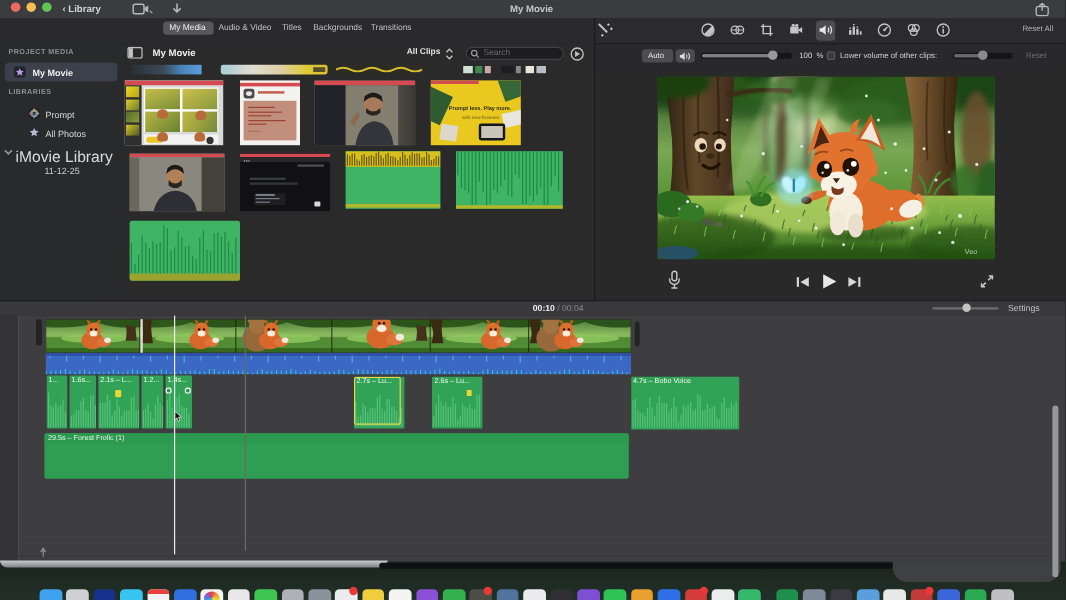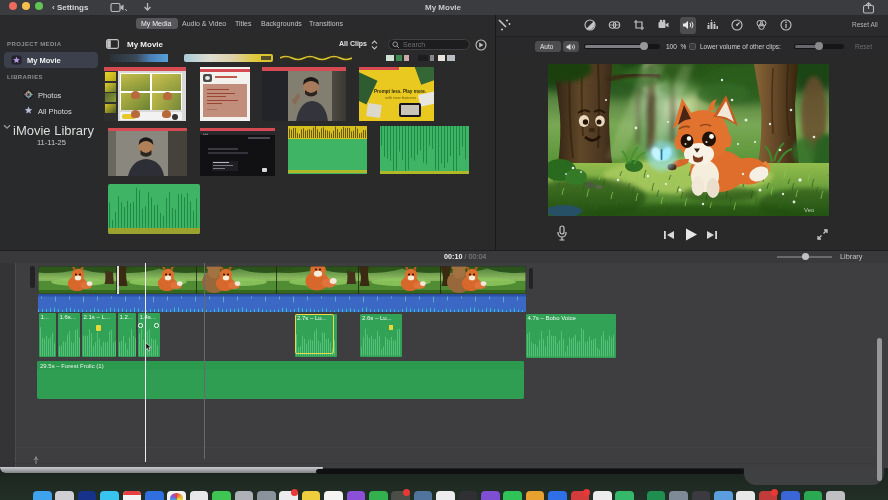--- a/index.html
+++ b/index.html
@@ -7,21 +7,21 @@
 .txt{white-space:nowrap}
 </style></head><body>
 <div id="s">
 <div class="a" style="left:0;top:440px;width:888px;height:60px;background:linear-gradient(180deg,#141a15,#223027)"></div>
     <div class="a" style="left:744px;top:250px;width:140px;height:235px;background:#3f4042;border-radius:0 0 12px 12px"></div>
     <div class="a" style="left:0;top:0;width:888px;height:468px;background:#2a2a2b;border-radius:0 0 9px 9px"></div>
     <div class="a" style="left:0;top:0;width:888px;height:15px;background:#3a3c3f"></div>
     <div class="a" style="left:9px;top:1.5px;width:8px;height:8px;border-radius:50%;background:#ec6a5e"></div>
     <div class="a" style="left:22px;top:1.5px;width:8px;height:8px;border-radius:50%;background:#f5bf4f"></div>
     <div class="a" style="left:35px;top:1.5px;width:8px;height:8px;border-radius:50%;background:#61c554"></div>
-    <div class="a txt" style="left:52px;top:2.5px;font-size:8px;font-weight:bold;color:#d6d6d6">‹ Settings</div>
+    <div class="a txt" style="left:52px;top:2.5px;font-size:8px;font-weight:bold;color:#d6d6d6">‹ Library</div>
     <svg class="a" style="left:110px;top:2px" width="18" height="11" viewBox="0 0 18 11">
       <rect x="1" y="1.5" width="9" height="8" rx="1.5" fill="none" stroke="#b9b9b9" stroke-width="1.2"></rect>
       <path d="M10.5 4.5l3-2v6l-3-2z" fill="#b9b9b9"></path>
       <path d="M15 7l2 2" stroke="#b9b9b9" stroke-width="1"></path>
     </svg>
     <svg class="a" style="left:142px;top:2px" width="11" height="11" viewBox="0 0 11 11">
       <path d="M5.5 1v6M2.5 5l3 3 3-3" stroke="#b9b9b9" stroke-width="1.3" fill="none"></path>
     </svg>
     <div class="a txt" style="left:425px;top:2.5px;font-size:8px;font-weight:bold;color:#c9c9c9">My Movie</div>
     <svg class="a" style="left:862px;top:1.5px" width="13" height="12" viewBox="0 0 13 12">
@@ -50,31 +50,31 @@
         <ellipse cx="5.5" cy="3" rx="1" ry="1.8" fill="#b8a88a"></ellipse>
         <ellipse cx="5.5" cy="8" rx="1" ry="1.8" fill="#8a88b8"></ellipse>
         <ellipse cx="3" cy="5.5" rx="1.8" ry="1" fill="#b88a8a"></ellipse>
         <ellipse cx="8" cy="5.5" rx="1.8" ry="1" fill="#8ab0b8"></ellipse>
         <ellipse cx="3.8" cy="3.8" rx="1.5" ry=".9" transform="rotate(-45 3.8 3.8)" fill="#b8a08a"></ellipse>
         <ellipse cx="7.2" cy="7.2" rx="1.5" ry=".9" transform="rotate(-45 7.2 7.2)" fill="#8ab89a"></ellipse>
         <ellipse cx="7.2" cy="3.8" rx="1.5" ry=".9" transform="rotate(45 7.2 3.8)" fill="#a8b88a"></ellipse>
         <ellipse cx="3.8" cy="7.2" rx="1.5" ry=".9" transform="rotate(45 3.8 7.2)" fill="#8a9ab8"></ellipse>
       </g>
     </svg>
-    <div class="a txt" style="left:38px;top:90.5px;font-size:7.5px;color:#dcdcdc">Photos</div>
+    <div class="a txt" style="left:38px;top:90.5px;font-size:7.5px;color:#dcdcdc">Prompt</div>
     <svg class="a" style="left:23px;top:105px" width="11" height="11" viewBox="0 0 11 11">
       <rect x="0.5" y="0.5" width="10" height="10" rx="2.2" fill="#2a2a33"></rect>
       <path d="M5.5 1.6l1.1 2.4 2.6.3-2 1.7.6 2.6-2.3-1.4-2.3 1.4.6-2.6-2-1.7 2.6-.3z" fill="#b8bcd0"></path>
     </svg>
     <div class="a txt" style="left:38px;top:106.5px;font-size:7.5px;color:#dcdcdc">All Photos</div>
     <svg class="a" style="left:3px;top:124px" width="8" height="6" viewBox="0 0 8 6">
       <path d="M1 1.2l3 3 3-3" stroke="#9a9a9a" stroke-width="1.3" fill="none"></path>
     </svg>
     <div class="a txt" style="left:13px;top:123px;font-size:13px;color:#dcdcdc">iMovie Library</div>
-    <div class="a txt" style="left:37px;top:137.5px;font-size:7.5px;color:#cccccc">11-11-25</div>
+    <div class="a txt" style="left:37px;top:137.5px;font-size:7.5px;color:#cccccc">11-12-25</div>
     <svg class="a" style="left:106px;top:39px" width="13" height="10" viewBox="0 0 13 10">
       <rect x="0.6" y="0.6" width="11.8" height="8.8" rx="1.6" fill="none" stroke="#c2c2c2" stroke-width="1.1"></rect>
       <rect x="1.2" y="1.2" width="3.6" height="7.6" fill="#c2c2c2"></rect>
     </svg>
     <div class="a txt" style="left:127px;top:39.5px;font-size:8px;font-weight:bold;color:#f0f0f0">My Movie</div>
     <div class="a txt" style="left:339px;top:40px;font-size:7px;font-weight:bold;color:#e2e2e2">All Clips</div>
     <svg class="a" style="left:371px;top:39.5px" width="7" height="10" viewBox="0 0 7 10">
       <path d="M1 3.6L3.5 1 6 3.6M1 6.4L3.5 9 6 6.4" stroke="#c2c2c2" stroke-width="1.1" fill="none"></path>
     </svg>
     <div class="a" style="left:388px;top:38.5px;width:82px;height:11.5px;background:#1d1d1f;border:1px solid #414144;border-radius:6px"></div>
@@ -616,21 +616,21 @@
       <path d="M1 1v8l7-4z" fill="#d8d8d8"></path>
     </svg>
     <svg class="a" style="left:816px;top:228px" width="13" height="13" viewBox="0 0 13 13">
       <path d="M8 2h3v3M5 11H2V8" stroke="#c8c8c8" stroke-width="1.3" fill="none"></path>
       <path d="M11 2L7.5 5.5M2 11l3.5-3.5" stroke="#c8c8c8" stroke-width="1.3"></path>
     </svg>
     <div class="a" style="left:0;top:250px;width:888px;height:13px;background:#39393b;border-top:1px solid #1e1e20"></div>
     <div class="a txt" style="left:444px;top:252px;font-size:7.2px;font-weight:bold;color:#f0f0f0">00:10 <span style="color:#8a8a8a;font-weight:normal">/ 00:04</span></div>
     <div class="a" style="left:777px;top:256px;width:55px;height:1.5px;background:#6a6a6e"></div>
     <div class="a" style="left:802px;top:253px;width:7px;height:7px;background:#c2c2c2;border-radius:50%"></div>
-    <div class="a txt" style="left:840px;top:252px;font-size:7.3px;color:#c2c2c2">Library</div>
+    <div class="a txt" style="left:840px;top:252px;font-size:7.3px;color:#c2c2c2">Settings</div>
     <div class="a" style="left:0;top:263px;width:888px;height:205px;background:#3e3e41"></div>
     <div class="a" style="left:0;top:263px;width:15px;height:205px;background:#343437"></div>
     <div class="a" style="left:15px;top:263px;width:1px;height:205px;background:#4c4c4f"></div>
     <div class="a" style="left:15px;top:447px;width:860px;height:1px;background:#46464a;opacity:.7"></div>
     <div class="a" style="left:15px;top:463px;width:860px;height:1px;background:#39393c"></div>
     <div class="a" style="left:30px;top:266px;width:5px;height:22px;background:#232325;border-radius:2px"></div>
     <svg class="a" style="left:38px;top:266px" width="488" height="28" viewBox="0 0 488 28">
       <defs>
         <linearGradient id="vsky" x1="0" y1="0" x2="0" y2="1">
           <stop offset="0" stop-color="#4a7a38"></stop>

